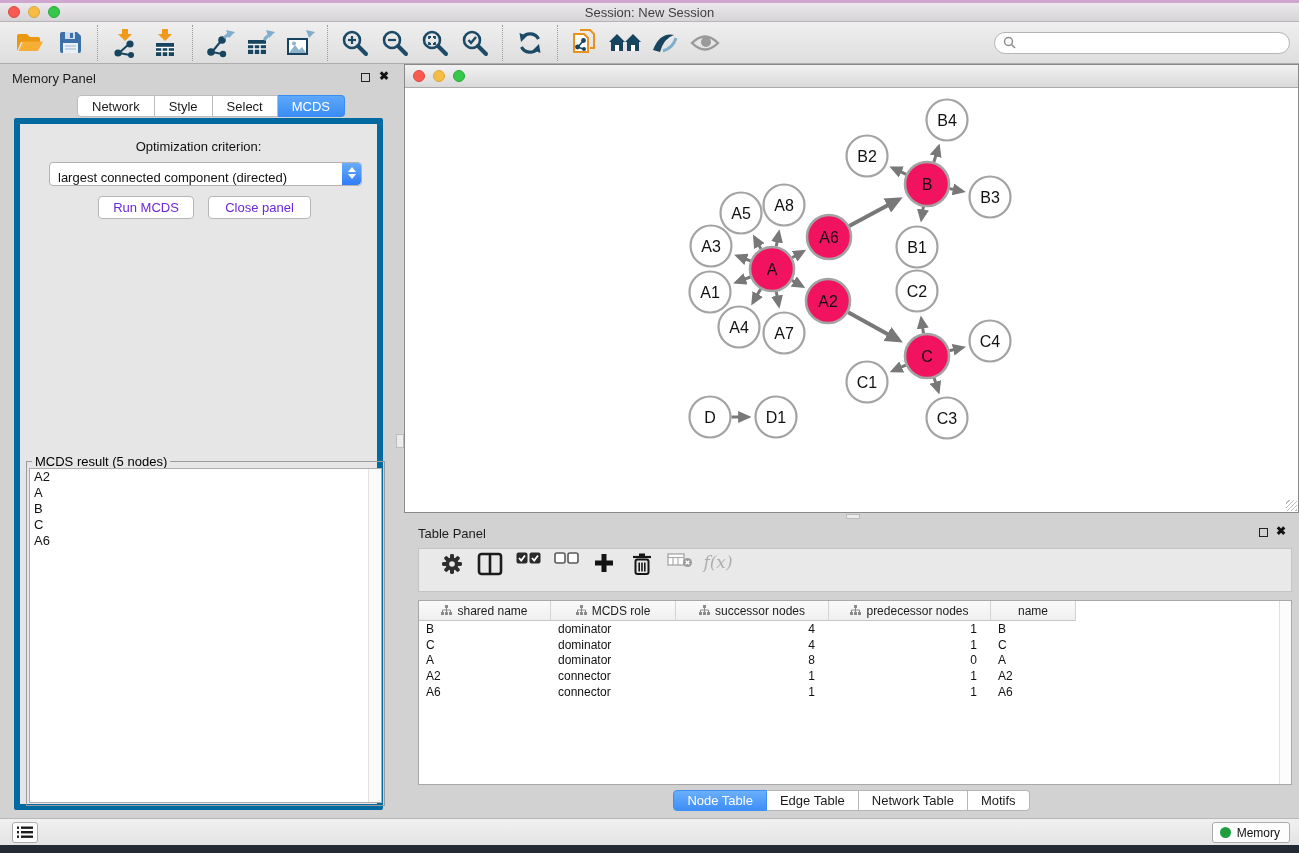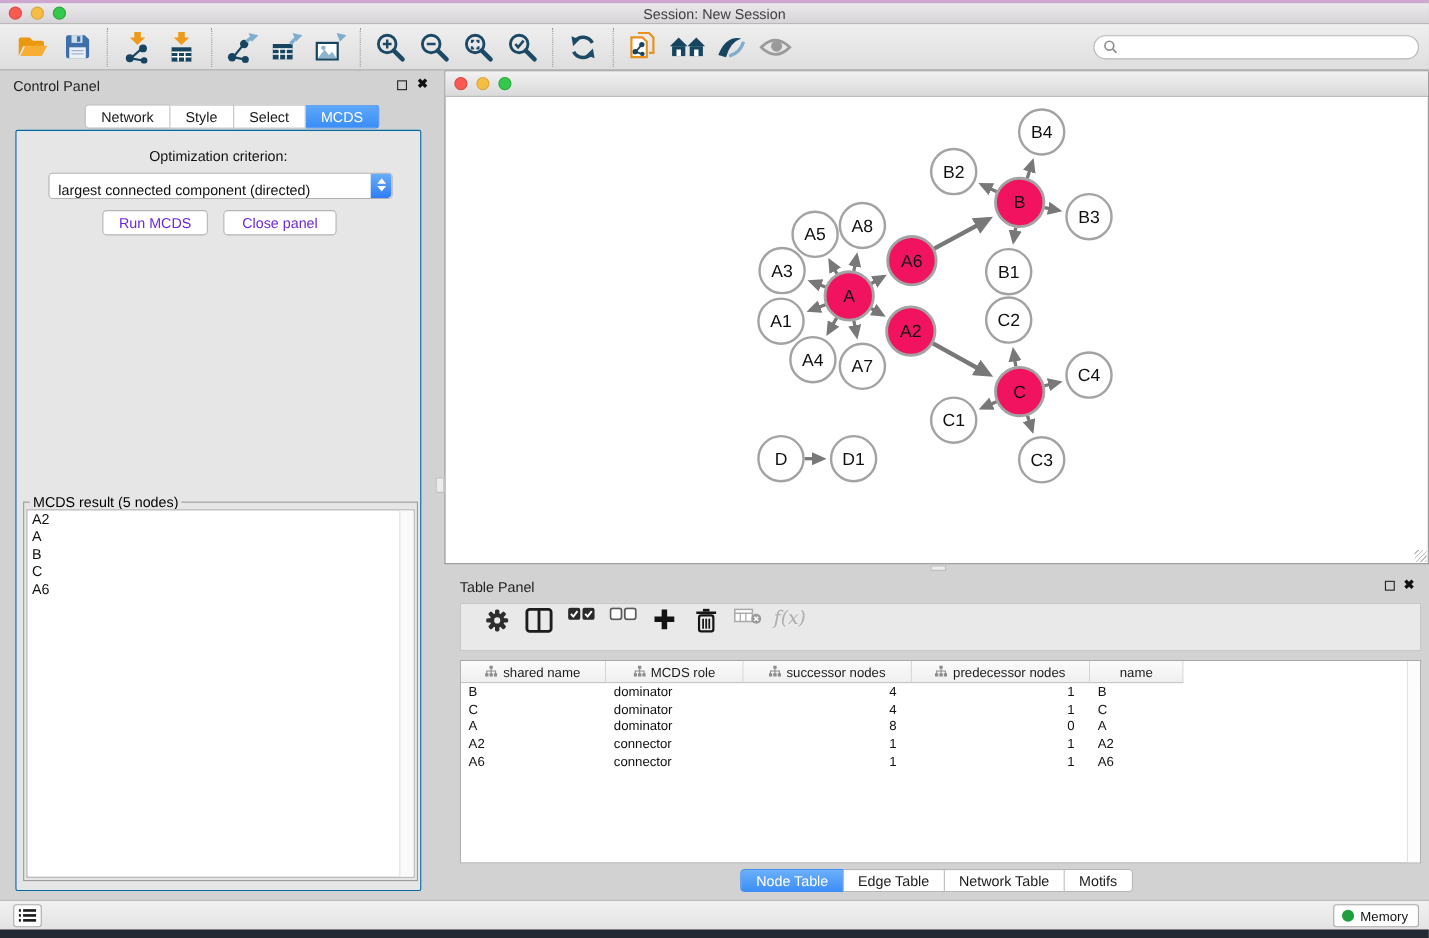--- a/index.html
+++ b/index.html
@@ -46,21 +46,21 @@
   .ctabs { position:absolute; left:77px; top:31px; display:flex; }
   .ctab {
     height:22px; padding:0 14px; background:#fff; border:1px solid #bdbdbd; border-left:none;
     font-size:13px; color:#1a1a1a; display:flex; align-items:center;
   }
   .ctab:first-child { border-left:1px solid #bdbdbd; border-radius:4px 0 0 4px; }
   .ctab:last-child { border-radius:0 4px 4px 0; }
   .ctab.active { background:linear-gradient(#5ea8f9,#3b8df6); border-color:#3b8df6; color:#fff; }
   .cp-box {
     position:absolute; left:14px; top:54px; width:369px; height:692px;
-    background:#e6e6e6; border:1px solid #0369a1; border-radius:2px;padding-left:28px;
+    background:#e6e6e6; border:6px solid #0369a1; border-radius:2px;padding-left:28px;
   }
   .opt-label { position:absolute; left:0; right:0; top:15px; text-align:center; font-size:13px; color:#111; }
   .criterion {
     position:absolute; left:29px; top:38px; width:313px; height:24px;
     background:#fff; border:1px solid #b2b2b2; border-radius:4px;
     display:flex; align-items:flex-end; overflow:hidden;
   }
   .criterion .val { flex:1; font-size:13px; color:#111; padding-left:8px; white-space:nowrap; }
   .stepper {
     width:19px; height:24px; background:linear-gradient(#6fb1fc,#2f7cf6);
@@ -328,21 +328,21 @@
   <div class="searchbox">
     <svg width="13" height="13" viewBox="0 0 13 13">
       <circle cx="5.5" cy="5.5" r="4" fill="none" stroke="#8d8d8d" stroke-width="1.5"></circle>
       <line x1="8.5" y1="8.5" x2="12" y2="12" stroke="#8d8d8d" stroke-width="1.5"></line>
     </svg>
     <input type="text" value="" style="">
   </div>
 </div>
 
 <div id="control-panel">
-  <span class="panel-title">Control Panel</span>
+  <span class="panel-title">Memory Panel</span>
   <span class="float-box"></span>
   <span class="close-x">✖</span>
   <div class="ctabs">
       <div class="ctab">Network</div>
       <div class="ctab">Style</div>
       <div class="ctab">Select</div>
       <div class="ctab active">MCDS</div>
     </div>
   <div class="cp-box">
     <div class="opt-label">Optimization criterion:</div>

